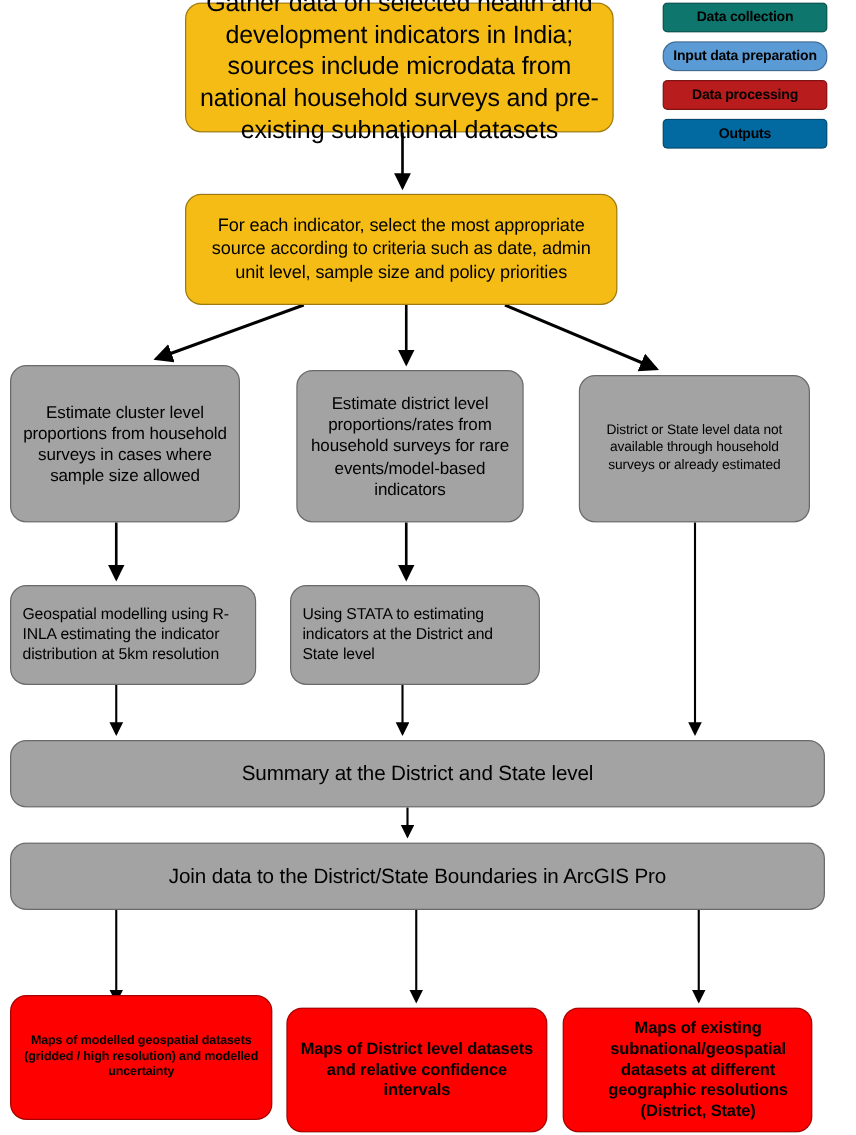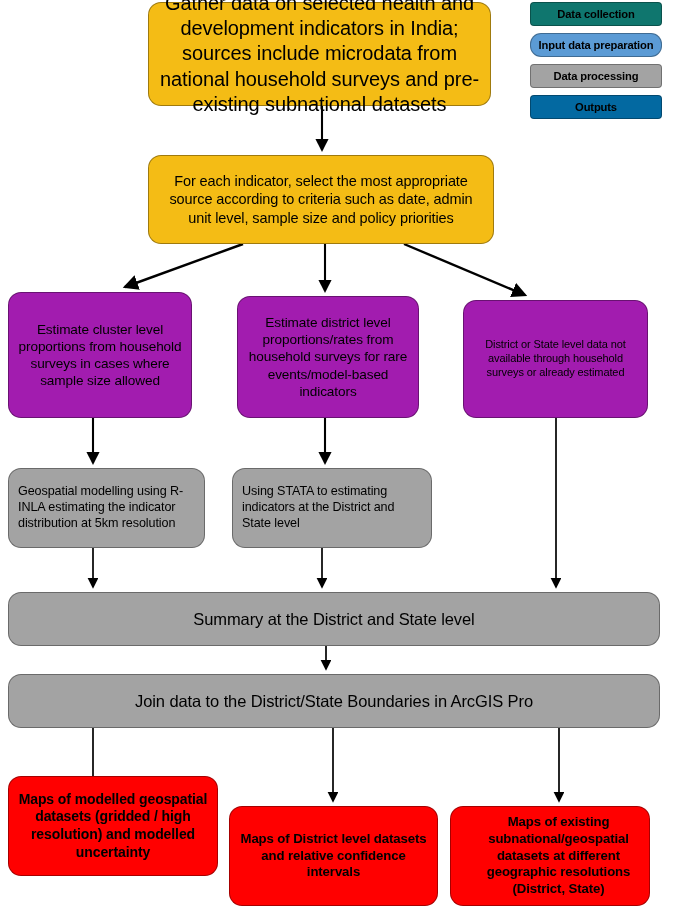--- a/index.html
+++ b/index.html
@@ -47,42 +47,42 @@
     letter-spacing: -0.1px;
   }
 
   .node .txt {
     display: block;
     width: 100%;
     white-space: pre-line;
   }
 
   .n-orange { background: #F4BC15; }
-  .n-blue   { background: #a21caf; }
+  .n-blue   { background: #a3a3a3; }
   .n-green  { background: #a3a3a3; }
   .n-red    { background: #FF0000; font-weight: bold; }
 
   .align-left { text-align: left; }
   .align-left .txt { text-align: left; }
 
   
   #node-gather       { left:148px; top:2px;   width:343px; height:104px; font-size:20px; }
   #node-select       { left:148px; top:155px; width:346px; height:89px;  font-size:14.5px; }
 
   #node-cluster      { left:8px;   top:292px; width:184px; height:126px; font-size:13.6px; }
   #node-district     { left:237px; top:296px; width:182px; height:122px; font-size:13.6px; }
   #node-notavail     { left:463px; top:300px; width:185px; height:118px; font-size:11px; }
 
   #node-geospatial   { left:8px;   top:468px; width:197px; height:80px;  font-size:12.6px; }
   #node-stata        { left:232px; top:468px; width:200px; height:80px;  font-size:12.6px; }
 
   #node-summary      { left:8px;   top:592px; width:652px; height:54px;  font-size:16.5px; }
   #node-join         { left:8px;   top:674px; width:652px; height:54px;  font-size:16.5px; }
 
-  #node-out1         { left:8px;   top:776px; width:210px; height:100px; font-size:14px; }
+  #node-out1         { left:8px;   top:796px; width:210px; height:100px; font-size:10px; }
   #node-out2         { left:229px; top:806px; width:209px; height:100px; font-size:13.2px; }
   #node-out3         { left:450px; top:806px; width:200px; height:100px; font-size:13.2px;padding-left:26px; }
 
   
   #legend {
     position: absolute;
     left: 530px;
     top: 2px;
     width: 132px;
     z-index: 3;
@@ -98,21 +98,21 @@
     align-items: center;
     justify-content: center;
     font-size: 11.2px;
     font-weight: bold;
     letter-spacing: -0.15px;
     text-align: center;
     color: #000;
   }
   .lg-orange { background: #0f766e; }
   .lg-blue   { background: #5B9BD5; border-radius: 11px; }
-  .lg-green  { background: #a3a3a3; }
+  .lg-green  { background: #b91c1c; }
   .lg-red    { background: #0369a1; }
 </style>
 </head>
 <body>
 
 <div id="canvas">
 
   <svg id="connectors" viewBox="0 0 685 908" width="685" height="908" xmlns="http://www.w3.org/2000/svg">
     <defs>
       <marker id="arrowhead" markerWidth="9" markerHeight="9" refX="5.4" refY="3.2" orient="auto" markerUnits="strokeWidth">

